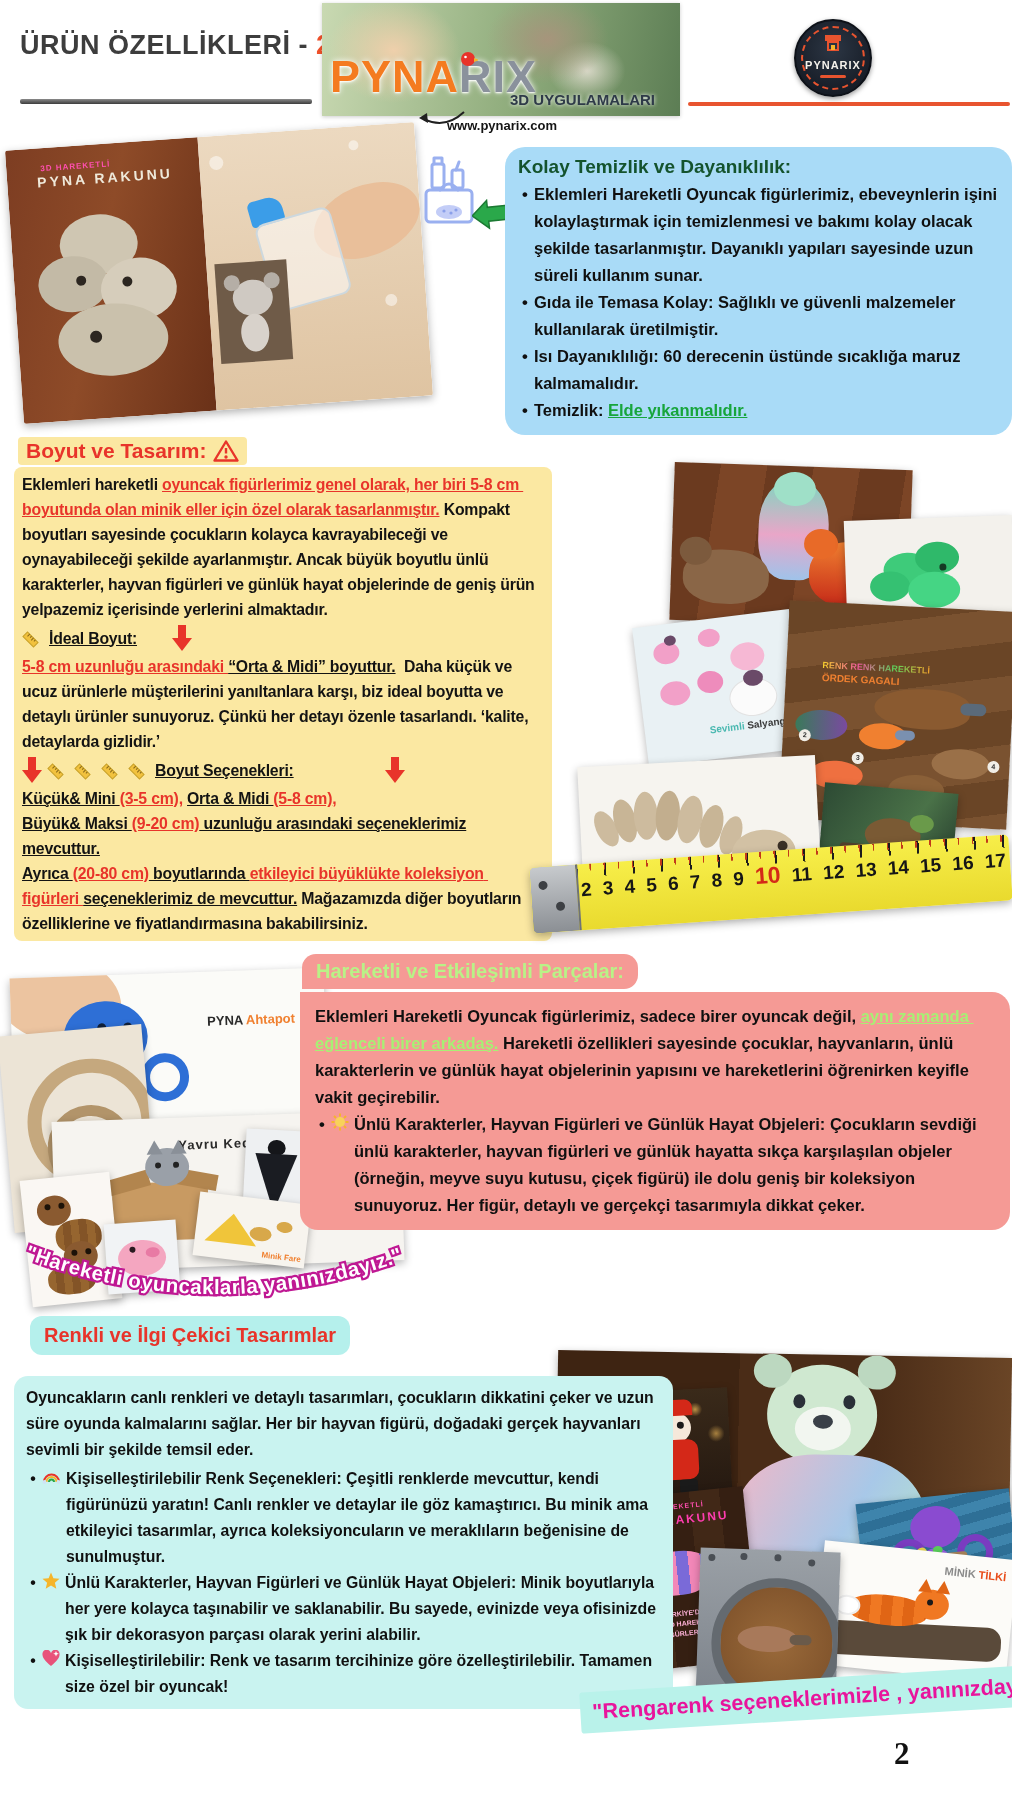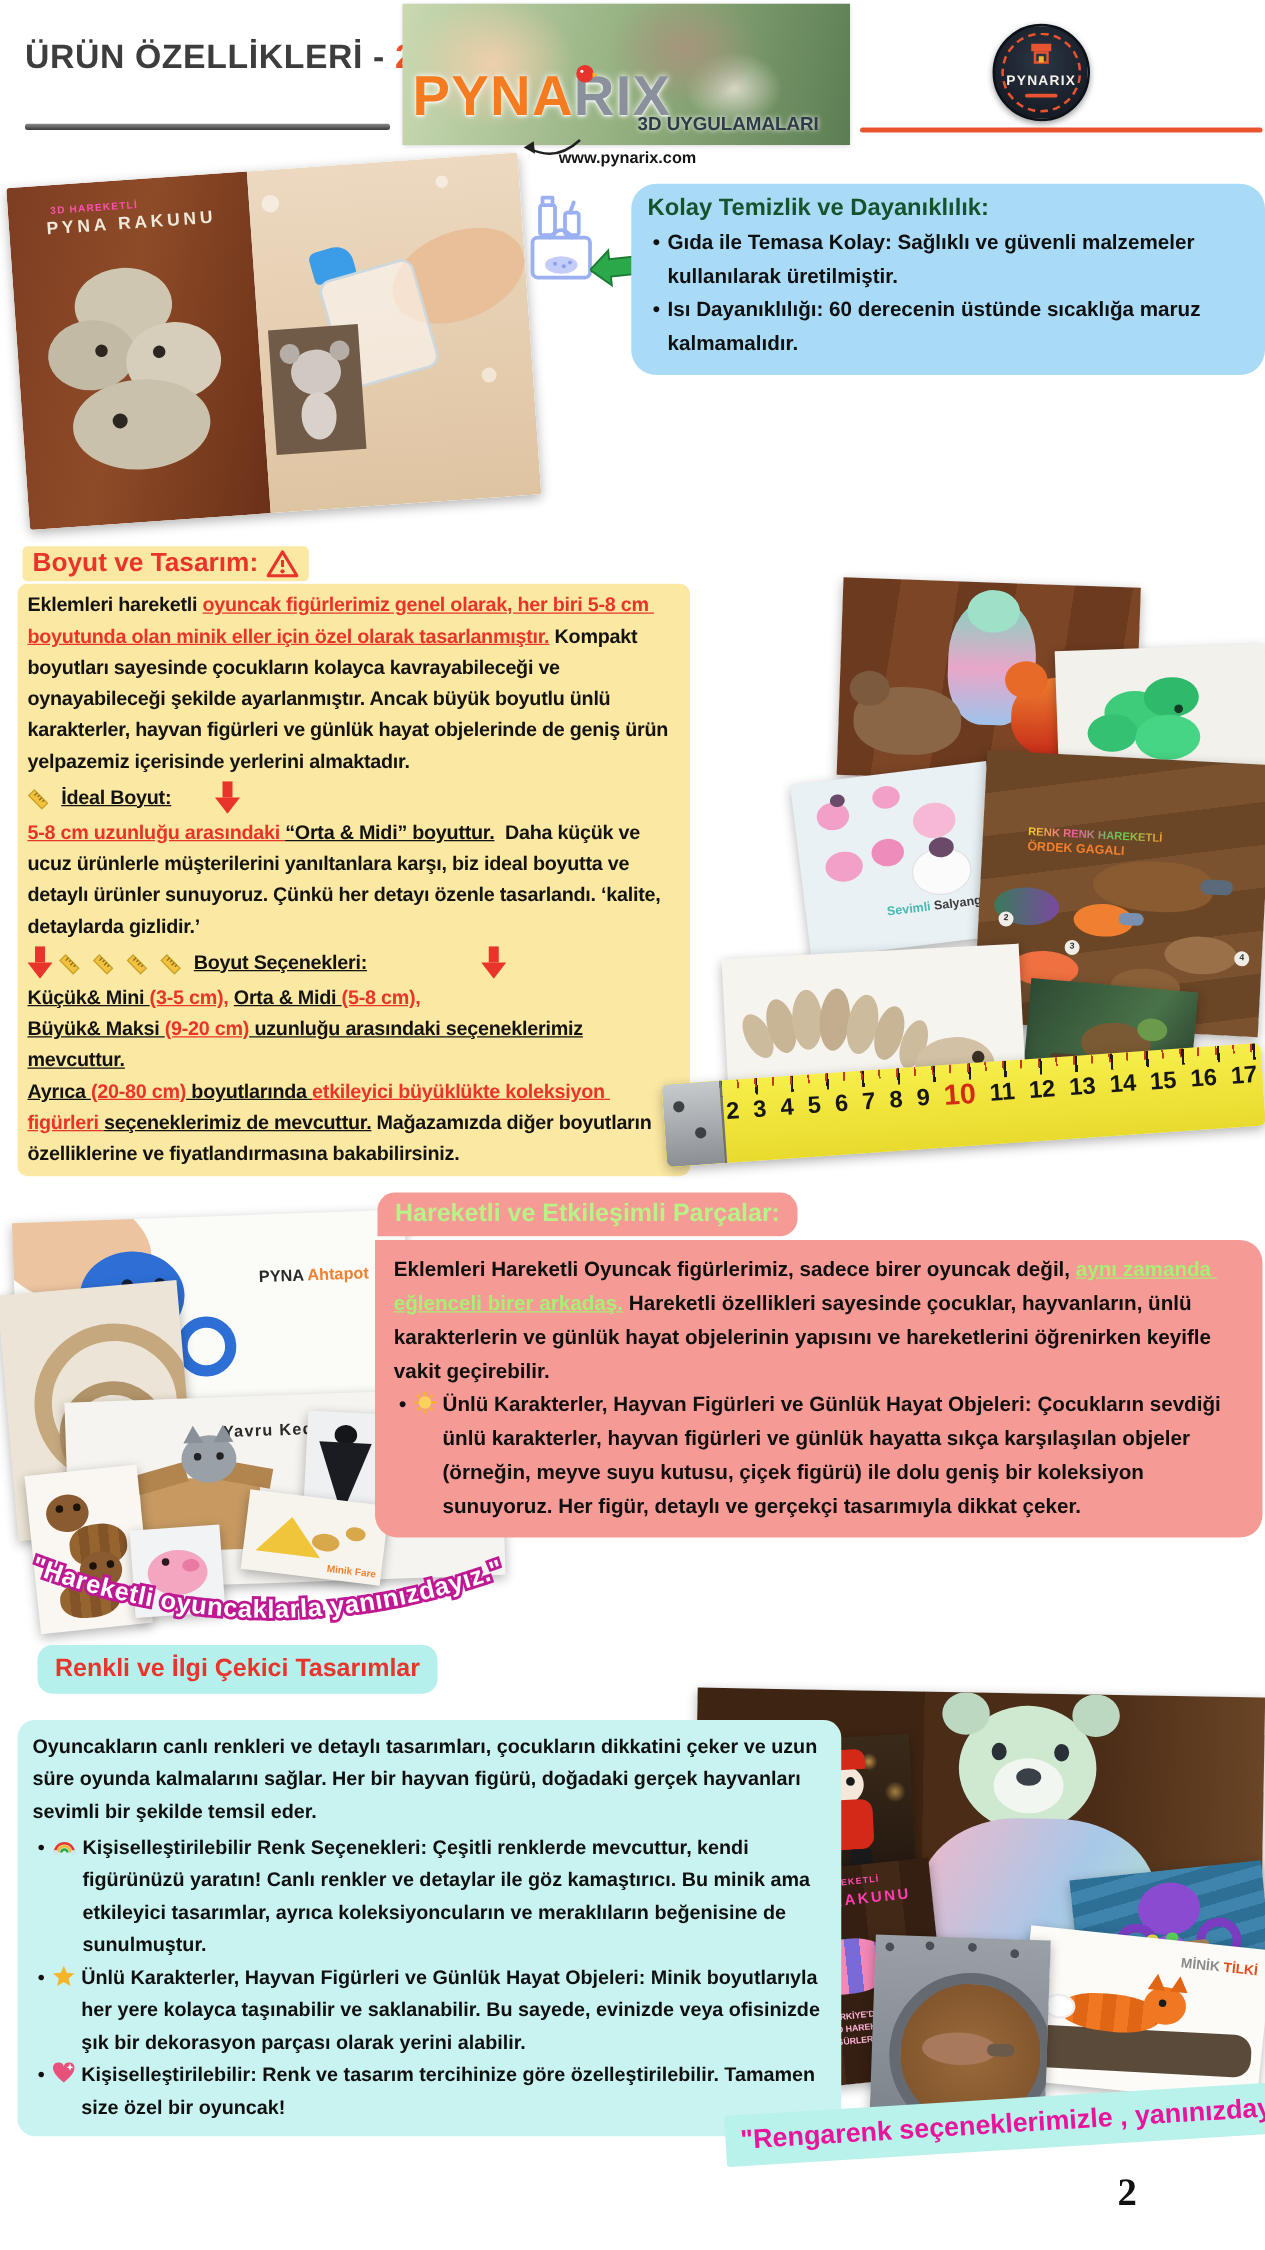--- a/index.html
+++ b/index.html
@@ -171,24 +171,30 @@
       <circle cx="36" cy="58" r="1.6" fill="#8ba0ea"></circle>
   </svg>
   <svg class="abs" style="left:472px;top:198px;transform:rotate(-6deg)" width="38" height="32" viewBox="0 0 38 32">
     <polygon points="0,16 16,2 16,9 38,9 38,23 16,23 16,30" fill="#2aa84a" stroke="#1c7a33" stroke-width="1.5"></polygon>
   </svg>
 
   <div class="abs blue-bub">
     <div class="ttl">Kolay Temizlik ve Dayanıklılık:</div>
     <div class="bt">
       <div class="brow">
+          <span>Eklemleri Hareketli Oyuncak figürlerimiz, ebeveynlerin işini kolaylaştırmak için temizlenmesi ve bakımı kolay olacak şekilde tasarlanmıştır. Dayanıklı yapıları sayesinde uzun süreli kullanım sunar.</span>
+        </div>
+      <div class="brow">
           <span>Gıda ile Temasa Kolay: Sağlıklı ve güvenli malzemeler kullanılarak üretilmiştir.</span>
         </div>
       <div class="brow">
           <span>Isı Dayanıklılığı: 60 derecenin üstünde sıcaklığa maruz kalmamalıdır.</span>
+        </div>
+      <div class="brow">
+          <span><span>Temizlik: </span><span class="gu">Elde yıkanmalıdır.</span></span>
         </div>
     </div>
   </div>
 
   <div class="abs sz-title">
     <span>Boyut ve Tasarım:</span>
     <svg width="26" height="24" viewBox="0 0 26 24">
       <path d="M13 2.5 24.5 21.5 H1.5 Z" fill="none" stroke="#e8342a" stroke-width="2.4" stroke-linejoin="round"></path>
       <line x1="13" y1="9" x2="13" y2="14.5" stroke="#e8342a" stroke-width="2.4"></line>
       <circle cx="13" cy="18" r="1.7" fill="#e8342a"></circle>

